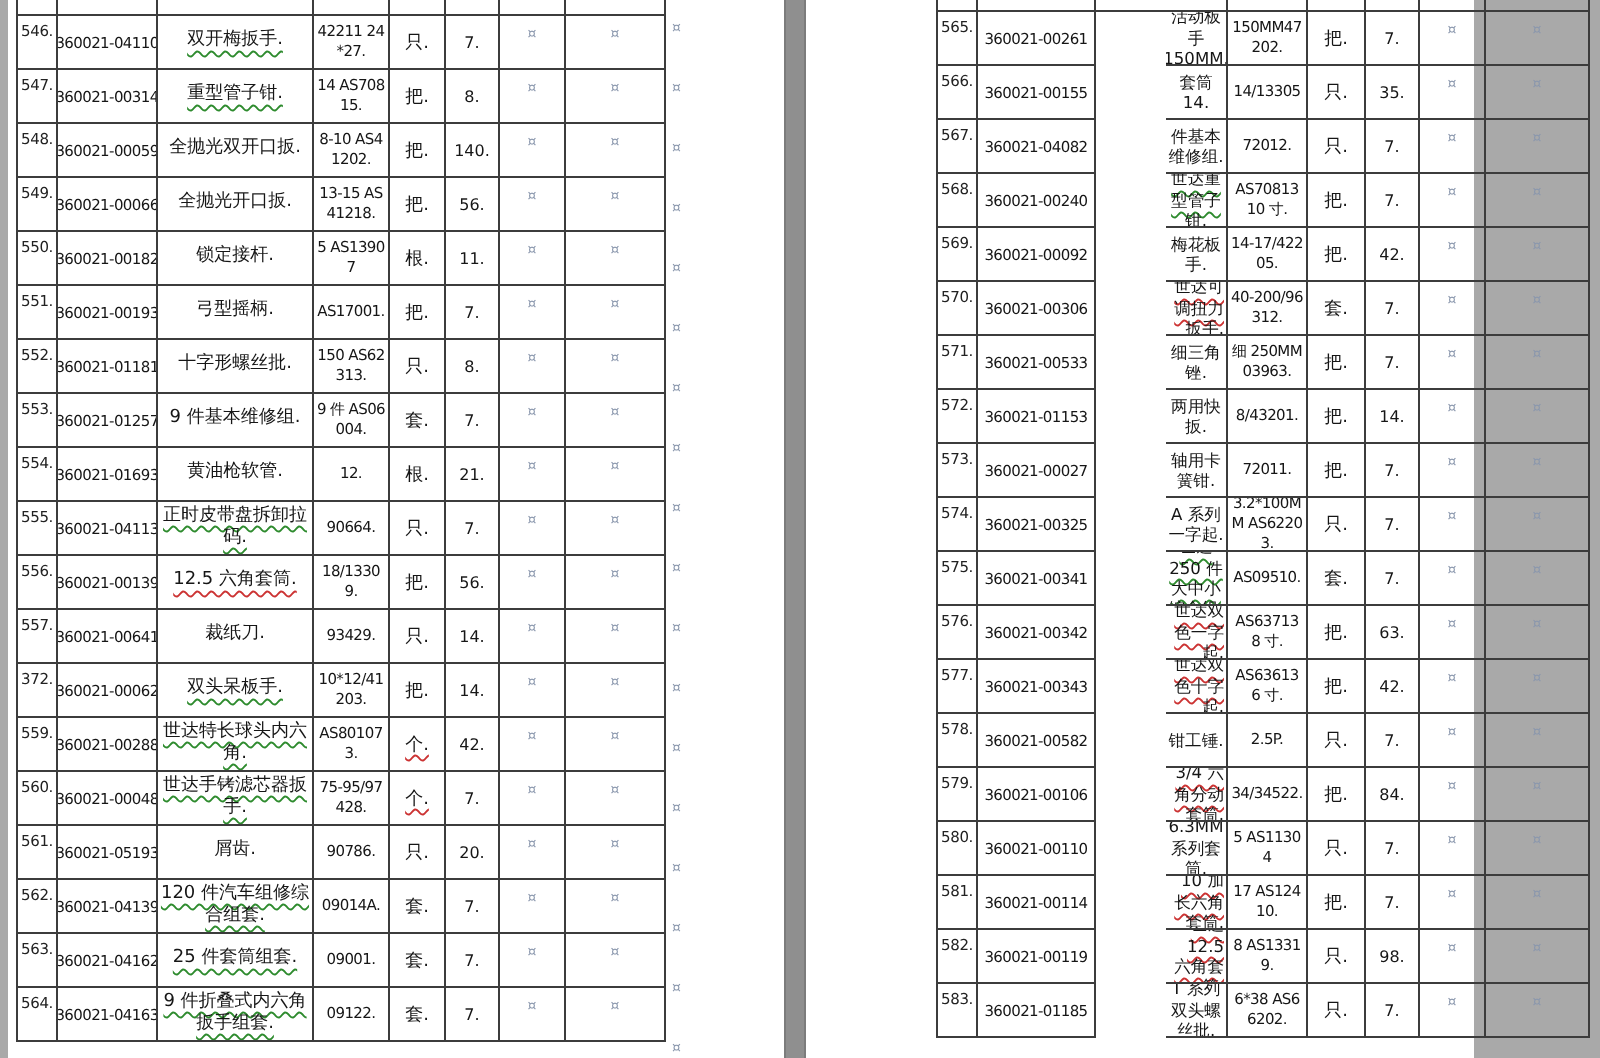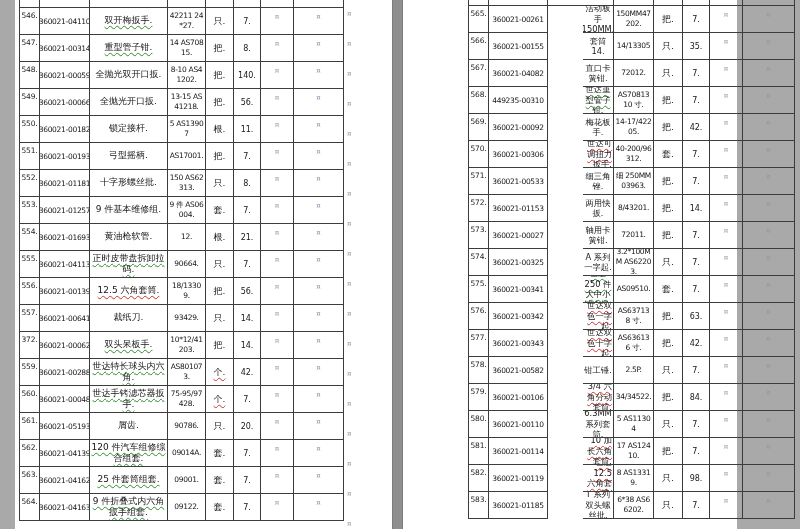--- a/index.html
+++ b/index.html
@@ -3,21 +3,21 @@
 <meta charset="utf-8">
 <style>
   html,body{margin:0;padding:0;}
   body{
     width:800px;height:529px;overflow:hidden;position:relative;
     background:#a9a9a9;
     font-family:"DejaVu Sans",sans-serif;
     -webkit-font-smoothing:antialiased;
   }
   .page{position:absolute;top:0;height:529px;background:#ffffff;}
-  #page-left{left:15px;width:392px;}
+  #page-left{left:4px;width:392px;}
   #page-gap{position:absolute;top:0;left:392px;width:11px;height:529px;background:#8f8f8f;border-left:1px solid #7c7c7c;border-right:1px solid #7c7c7c;box-sizing:border-box;}
   #page-right{left:403px;width:334px;}
 
   .tbl{position:absolute;border-left:1px solid #3c3c3c;box-sizing:content-box;}
   #tbl-left{left:4px;top:-20px;width:324px;}
   #tbl-right{left:65px;top:-21px;width:326px;}
 
   .row{display:grid;height:27px;}
   .row.frag-left{height:28px;}
   .row.frag-right{height:27px;}
@@ -529,38 +529,38 @@
         </div>
     <div class="c empty">
           <span class="mark">¤</span>
         </div>
   </div>
 
   <div class="row">
     <div class="c rn">567.</div>
     <div class="c code">360021-04082</div>
     <div class="c desc">
-          <span>直口卡簧钳.</span>
+          <span>件基本维修组.</span>
         </div>
     <div class="c model">72012.</div>
     <div class="c unit">
           <span>只.</span>
         </div>
     <div class="c qty">7.</div>
     <div class="c empty">
           <span class="mark">¤</span>
         </div>
     <div class="c empty">
           <span class="mark">¤</span>
         </div>
   </div>
 
   <div class="row">
     <div class="c rn">568.</div>
-    <div class="c code">449235-00310</div>
+    <div class="c code">360021-00240</div>
     <div class="c desc">
           <span class="sq-g">世达重型管子钳.</span>
         </div>
     <div class="c model">AS70813 10 寸.</div>
     <div class="c unit">
           <span>把.</span>
         </div>
     <div class="c qty">7.</div>
     <div class="c empty">
           <span class="mark">¤</span>

